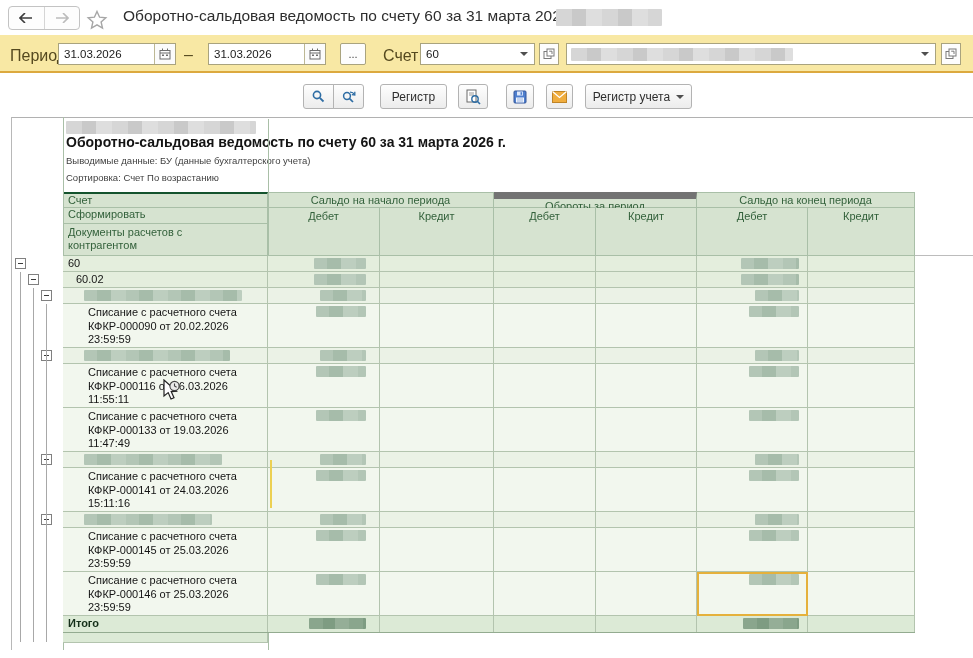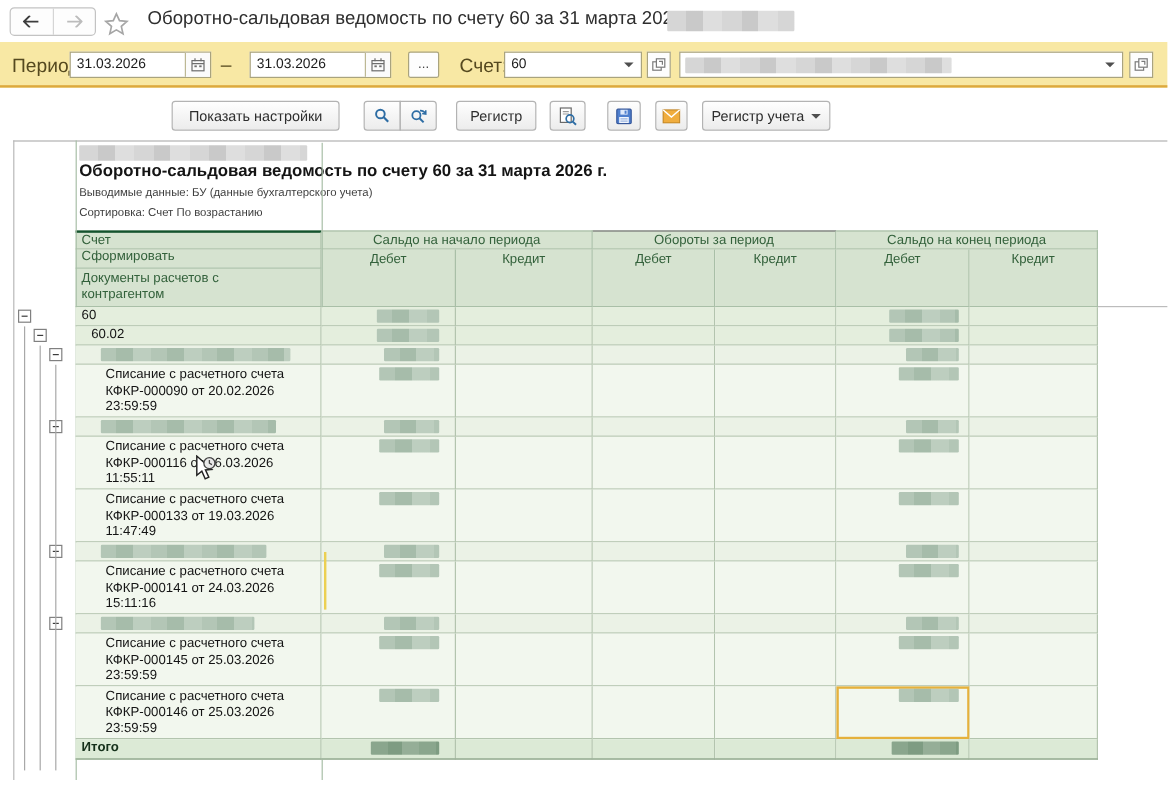--- a/index.html
+++ b/index.html
@@ -137,21 +137,20 @@
   <div class="openbtn" style="left:941px;">
     <svg width="12" height="12" viewBox="0 0 12 12">
         <rect x="1" y="3.5" width="7" height="7" fill="#fff" stroke="#7a7a7a"></rect>
         <rect x="4" y="1" width="7" height="7" fill="#fff" stroke="#7a7a7a"></rect>
         <path d="M6.2 3.2 L9 3.2 L9 6" fill="none" stroke="#7a7a7a"></path>
       </svg>
   </div>
 </div>
 
 <div id="toolbar" class="abs">
-  <div class="btn" style="left:143px;width:140px;">Показать настройки</div>
   <div class="iconbtn" style="left:303px;width:31px;border-top-right-radius:0;border-bottom-right-radius:0;">
     <svg width="15" height="15" viewBox="0 0 15 15">
         <circle cx="6" cy="6" r="3.6" fill="none" stroke="#2e6da4" stroke-width="1.6"></circle>
         <line x1="8.8" y1="8.8" x2="12.5" y2="12.5" stroke="#2e6da4" stroke-width="1.8"></line>
       </svg>
   </div>
   <div class="iconbtn" style="left:333px;width:31px;border-top-left-radius:0;border-bottom-left-radius:0;">
     <svg width="16" height="15" viewBox="0 0 16 15">
         <circle cx="6" cy="7" r="3.4" fill="none" stroke="#2e6da4" stroke-width="1.5"></circle>
         <line x1="8.6" y1="9.6" x2="12" y2="13" stroke="#2e6da4" stroke-width="1.7"></line>
@@ -196,21 +195,21 @@
 <div id="report-title">Оборотно-сальдовая ведомость по счету 60 за 31 марта 2026 г.</div>
 <div class="meta" style="top:155px;">Выводимые данные: БУ (данные бухгалтерского учета)</div>
 <div class="meta" style="top:172px;">Сортировка: Счет По возрастанию</div>
 
 <div class="hcell" style="left:63px;top:192px;width:205px;height:16px;border-top:2px solid #14532d;">Счет</div>
 <div class="hcell" style="left:63px;top:208px;width:205px;height:16px;">Сформировать</div>
 <div class="hcell pre" style="left:63px;top:224px;width:205px;height:32px;">Документы расчетов с
 контрагентом</div>
 
 <div class="hcell center" style="left:268px;top:192px;width:226px;height:16px;border-top:1px solid #a9bfa7;padding-top:1px;">Сальдо на начало периода</div>
-<div class="hcell center" style="left:494px;top:192px;width:203px;height:16px;border-top:1px solid #737373;padding-top:1px;">Обороты за период</div>
+<div class="hcell center" style="left:494px;top:192px;width:203px;height:16px;border-top:7px solid #737373;padding-top:1px;">Обороты за период</div>
 <div class="hcell center" style="left:697px;top:192px;width:218px;height:16px;border-top:1px solid #a9bfa7;padding-top:1px;">Сальдо на конец периода</div>
 
 <div class="hcell center" style="left:268px;top:208px;width:112px;height:48px;padding-top:2px;">Дебет</div>
 <div class="hcell center" style="left:380px;top:208px;width:114px;height:48px;padding-top:2px;">Кредит</div>
 <div class="hcell center" style="left:494px;top:208px;width:102px;height:48px;padding-top:2px;">Дебет</div>
 <div class="hcell center" style="left:596px;top:208px;width:101px;height:48px;padding-top:2px;">Кредит</div>
 <div class="hcell center" style="left:697px;top:208px;width:111px;height:48px;padding-top:2px;">Дебет</div>
 <div class="hcell center" style="left:808px;top:208px;width:107px;height:48px;padding-top:2px;">Кредит</div>
 
 <div class="line" style="left:11px;top:117px;width:1px;height:533px;background:#b8b8b8;"></div>
@@ -398,21 +397,21 @@
     <div class="cell bg-doc" style="left:268px;top:572px;width:112px;height:44px;">
       <div class="blur-green" style="position:absolute;right:13px;top:2px;width:50px;height:11px;"></div>
     </div>
     <div class="cell bg-doc" style="left:380px;top:572px;width:114px;height:44px;"></div>
     <div class="cell bg-doc" style="left:494px;top:572px;width:102px;height:44px;"></div>
     <div class="cell bg-doc" style="left:596px;top:572px;width:101px;height:44px;"></div>
     <div class="cell bg-doc selcell" style="left:697px;top:572px;width:111px;height:44px;">
       <div class="blur-green" style="position:absolute;right:8px;top:2px;width:50px;height:11px;"></div>
     </div>
     <div class="cell bg-doc" style="left:808px;top:572px;width:107px;height:44px;"></div>
-    <div class="cell bg-total" style="left:63px;top:616px;width:205px;height:17px;text-decoration:underline;">
+    <div class="cell bg-total" style="left:63px;top:616px;width:205px;height:27px;text-decoration:underline;">
       <span style="position: absolute; left: 5px; top: 1px; font-weight: bold; color: rgb(21, 48, 26);">Итого</span>
     </div>
     <div class="cell bg-total" style="left:268px;top:616px;width:112px;height:17px;">
       <div class="blur-dark" style="position:absolute;right:13px;top:2px;width:57px;height:11px;"></div>
     </div>
     <div class="cell bg-total" style="left:380px;top:616px;width:114px;height:17px;"></div>
     <div class="cell bg-total" style="left:494px;top:616px;width:102px;height:17px;"></div>
     <div class="cell bg-total" style="left:596px;top:616px;width:101px;height:17px;"></div>
     <div class="cell bg-total" style="left:697px;top:616px;width:111px;height:17px;">
       <div class="blur-dark" style="position:absolute;right:8px;top:2px;width:56px;height:11px;"></div>

